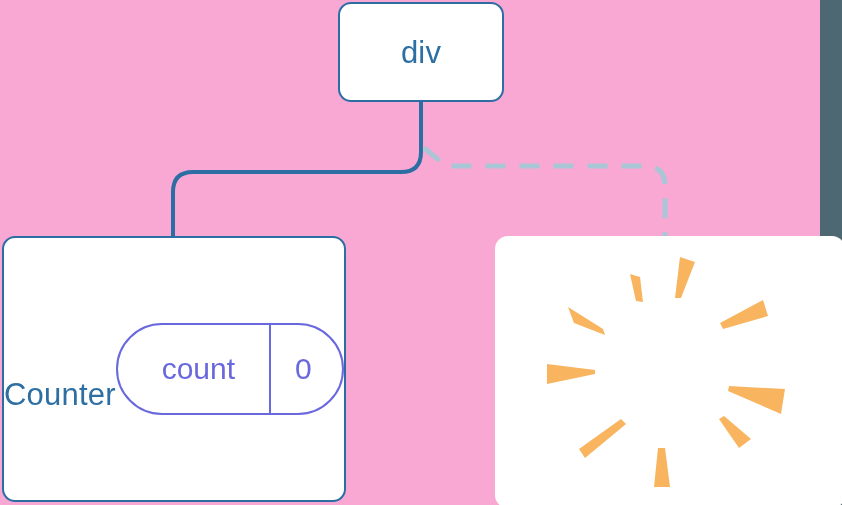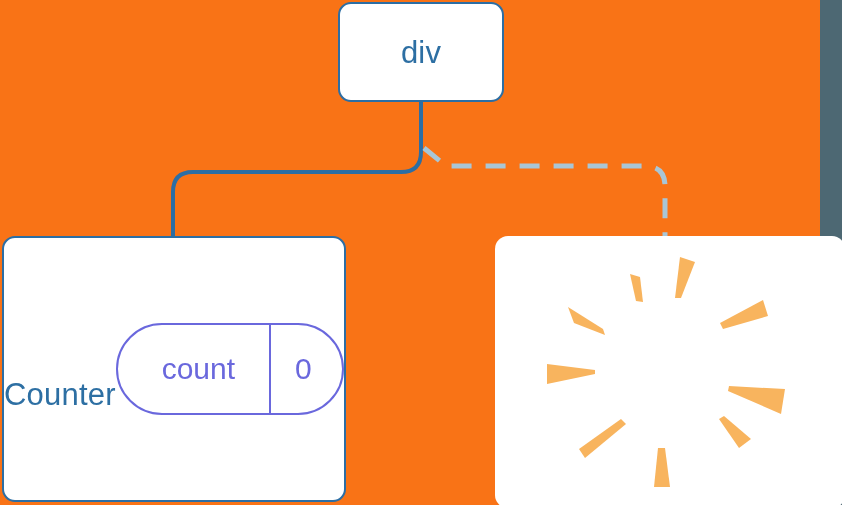--- a/index.html
+++ b/index.html
@@ -10,21 +10,21 @@
     width: 842px;
     height: 505px;
     overflow: hidden;
     font-family: "Liberation Sans", sans-serif;
     background: #4d6873;
   }
   #stage {
     position: relative;
     width: 820px;
     height: 505px;
-    background: #f97316;
+    background: #f9a8d4;
   }
 
   
   #connectors {
     position: absolute;
     left: 0;
     top: 0;
     width: 842px;
     height: 505px;
     pointer-events: none;

